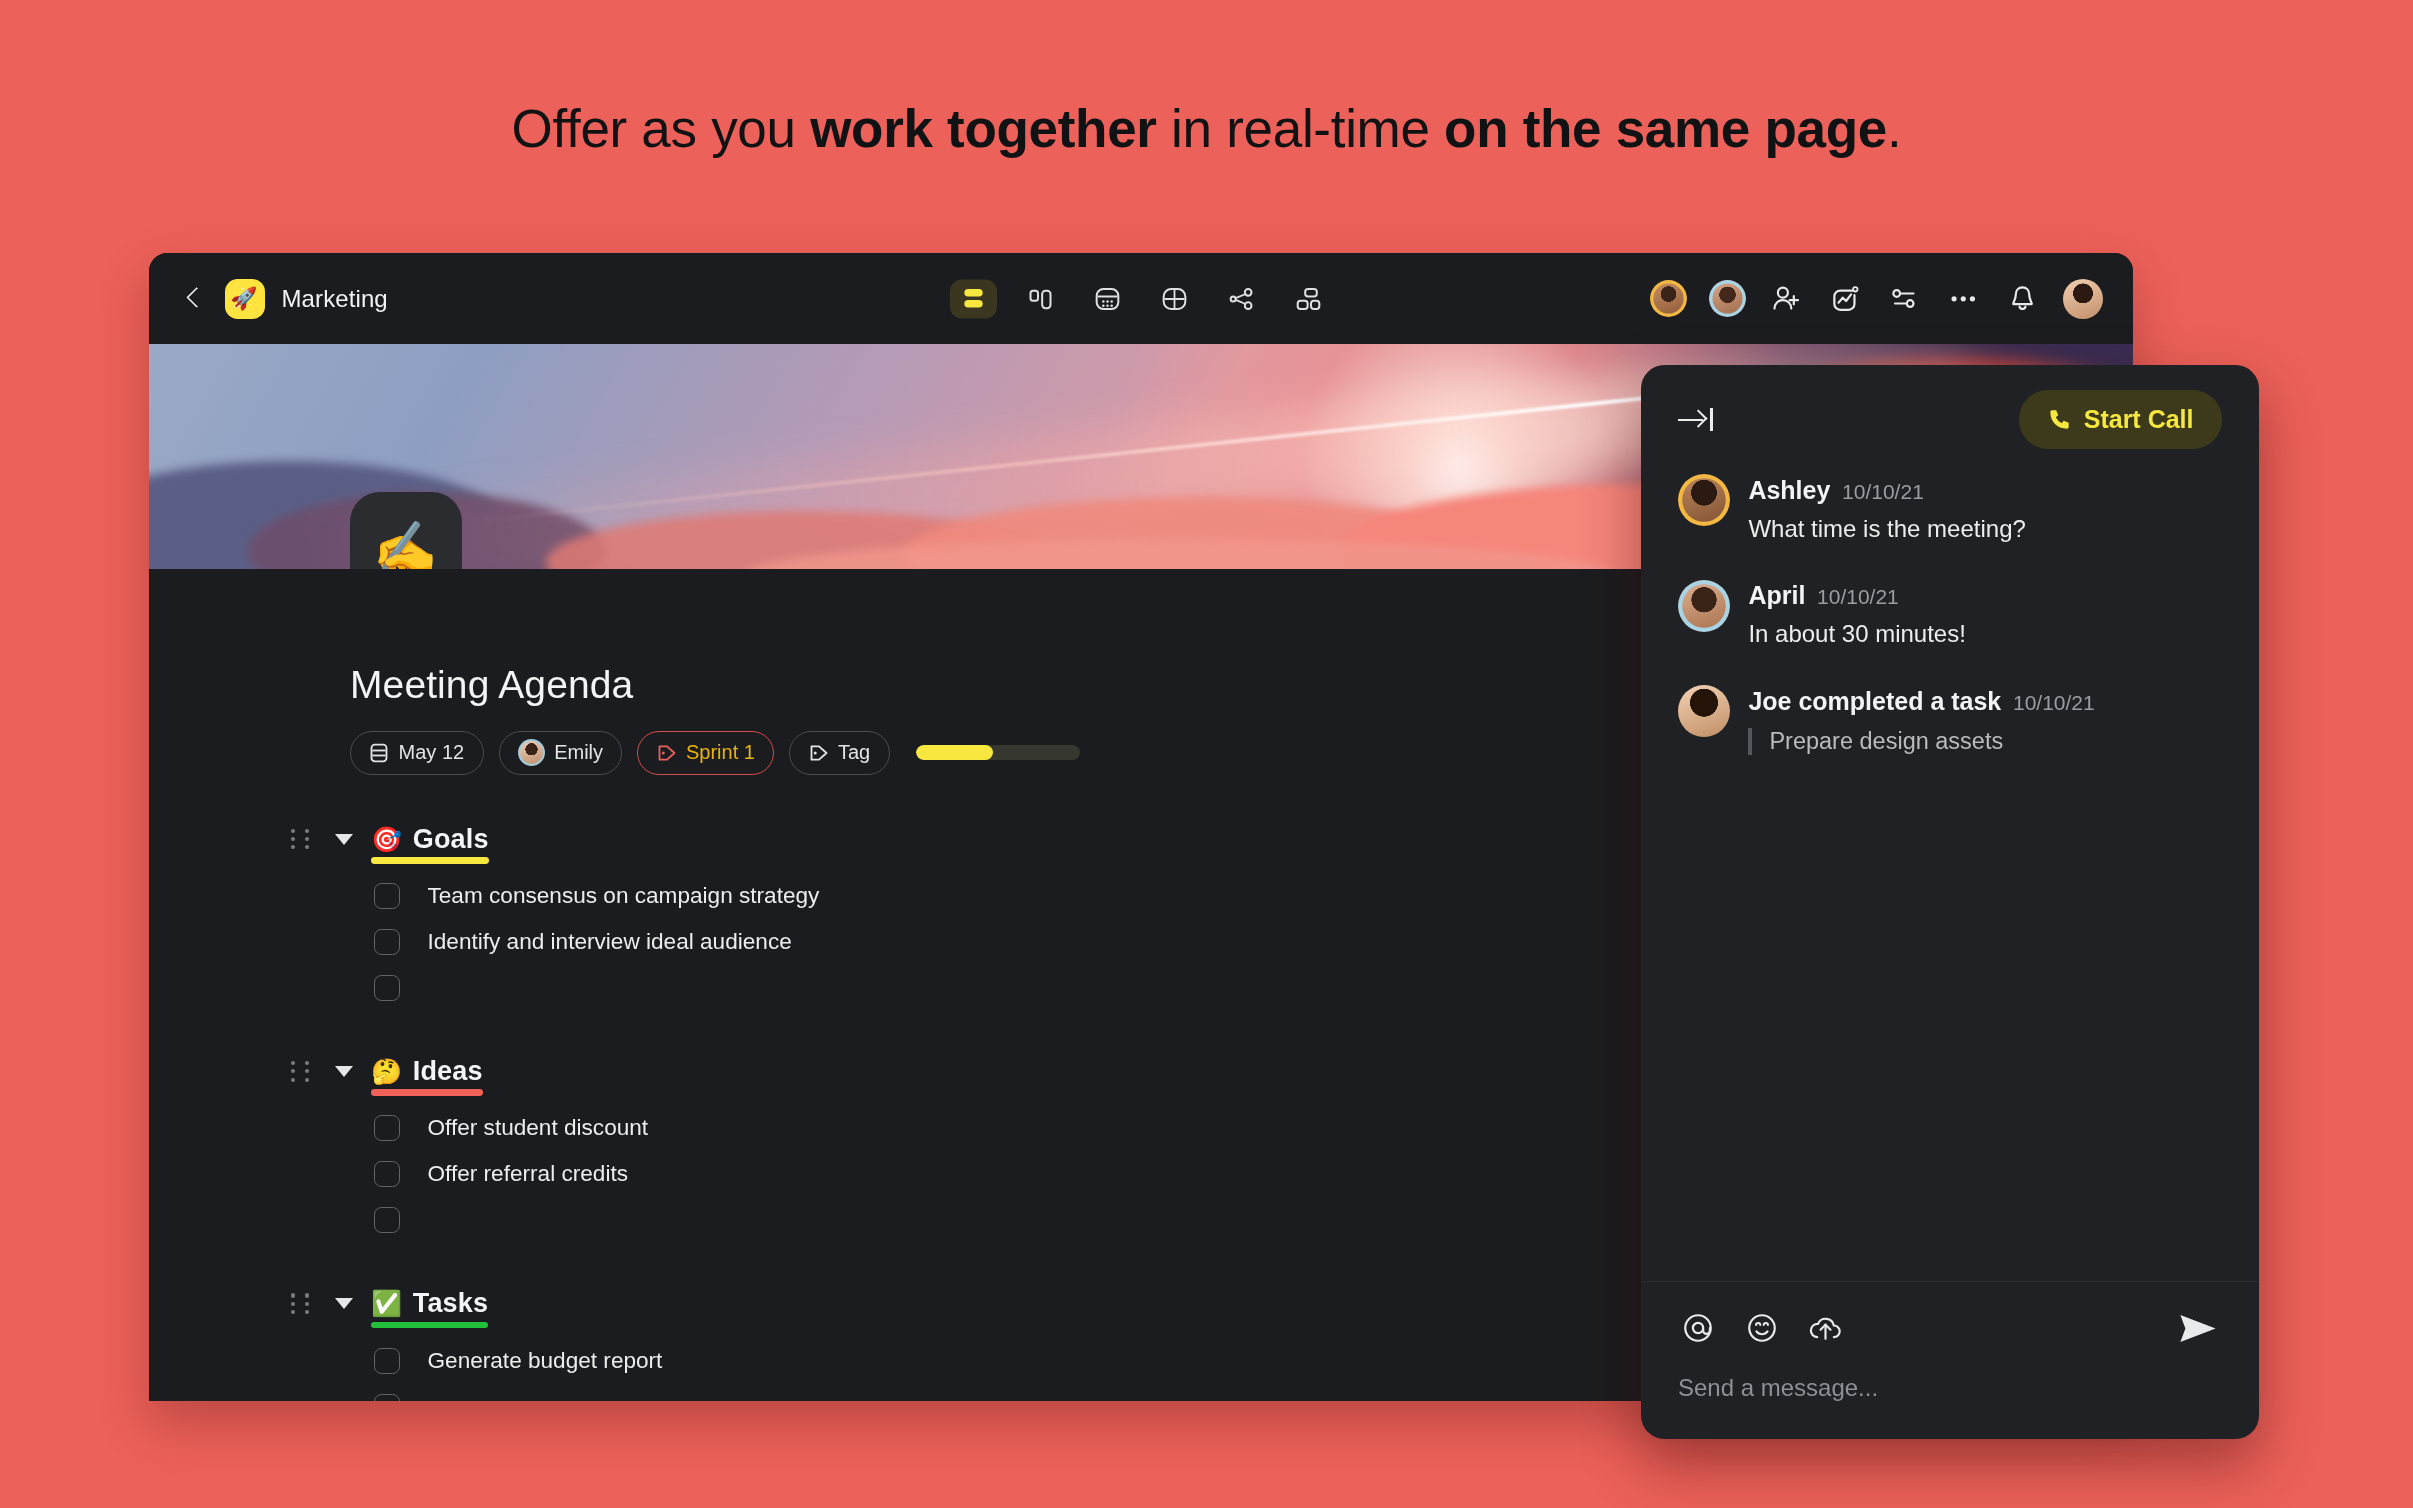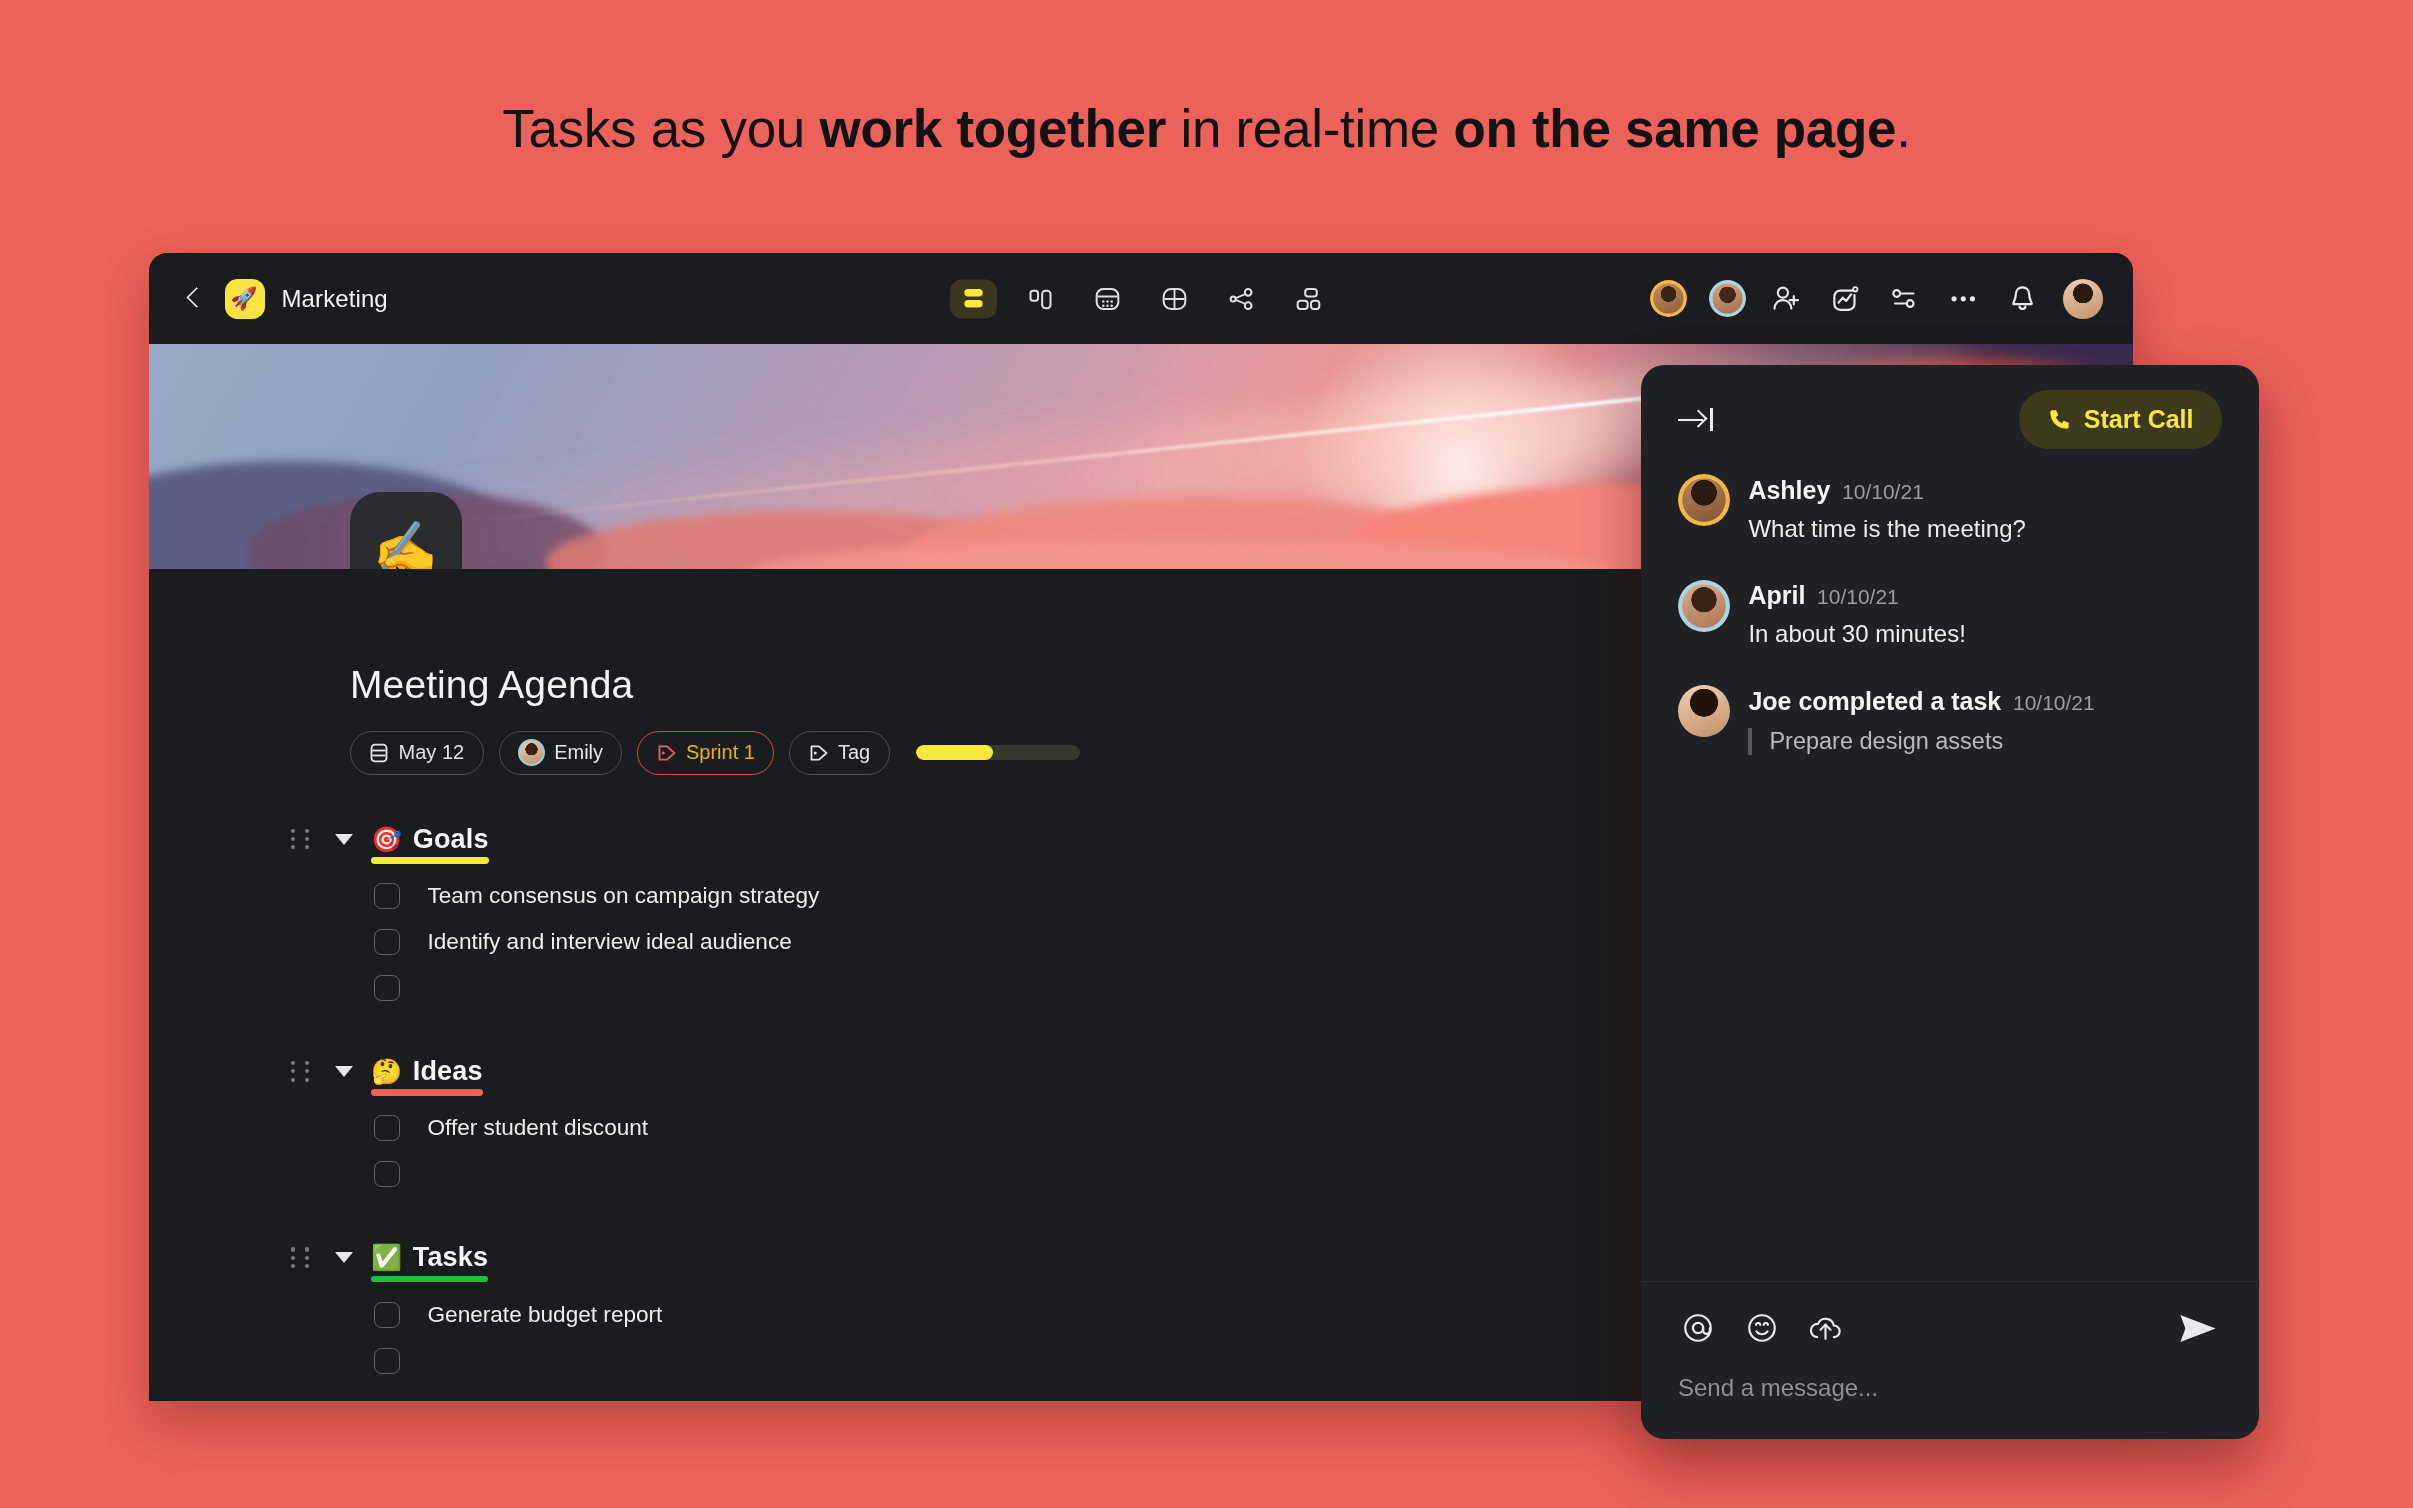--- a/index.html
+++ b/index.html
@@ -271,21 +271,21 @@
   .chat-composer { flex: 0 0 auto; border-top: 1.3px solid #2c2d31; padding: 25px 37px 37px; }
   .comp-icons { display: flex; align-items: center; gap: 25px; }
   .comp-icon { width: 39px; height: 39px; cursor: pointer; display:flex; align-items:center; justify-content:center; }
   .send-btn { margin-left: auto; cursor: pointer; width: 49px; height: 42px; display:flex; align-items:center; justify-content:center;}
   .comp-placeholder { margin-top: 25px; font-size: 24px; color: #8e9096; cursor: text; }
 </style>
 </head>
 <body>
 
 <div class="headline">
-  <span class="light">Tasks as you </span><span class="bold">work together</span><span class="light"> in real-time </span><span class="bold">on the same page</span><span class="light">.</span>
+  <span class="light">Offer as you </span><span class="bold">work together</span><span class="light"> in real-time </span><span class="bold">on the same page</span><span class="light">.</span>
 </div>
 
 <div class="app-window">
 
   <div class="app-header">
     <div class="hdr-left">
       <div class="back-chevron"></div>
       <div class="space-icon">🚀</div>
       <div class="space-title">Marketing</div>
     </div>
@@ -481,20 +481,24 @@
                 <span>Ideas</span>
               </div><div class="sec-underline" style="background: rgb(239, 97, 89);"></div></div>
           </div>
           <div class="task-list">
             <div class="task-row">
               <div class="cbox"></div>
               <div class="task-text">Offer student discount</div>
             </div>
             <div class="task-row">
               <div class="cbox"></div>
+              <div class="task-text">Offer referral credits</div>
+            </div>
+            <div class="task-row">
+              <div class="cbox"></div>
               <div class="task-text"></div>
             </div>
           </div>
         </div>
         <div class="section">
           <div class="sec-head">
             <div class="drag-handle">
               <i></i>
               <i></i>
               <i></i>

